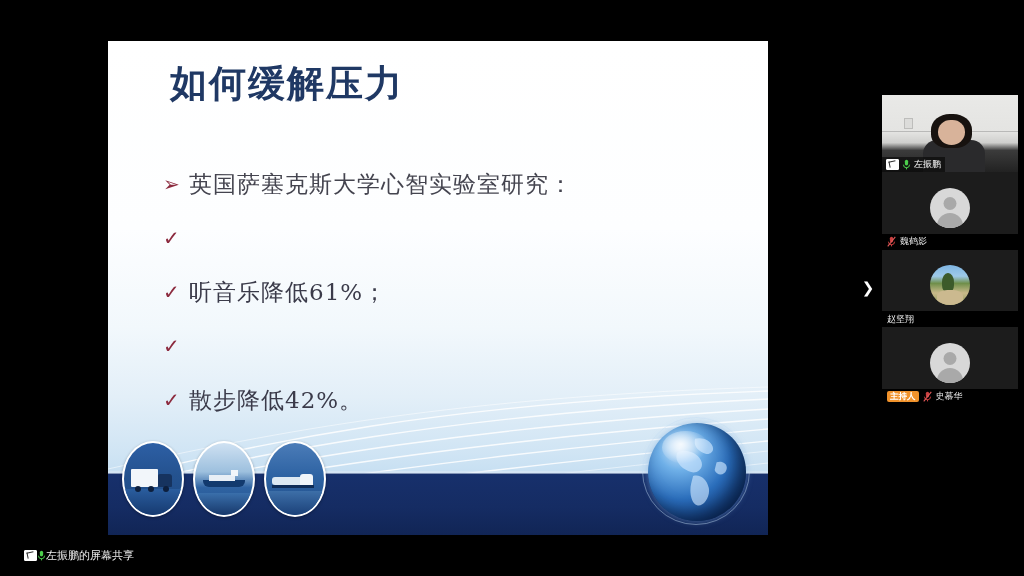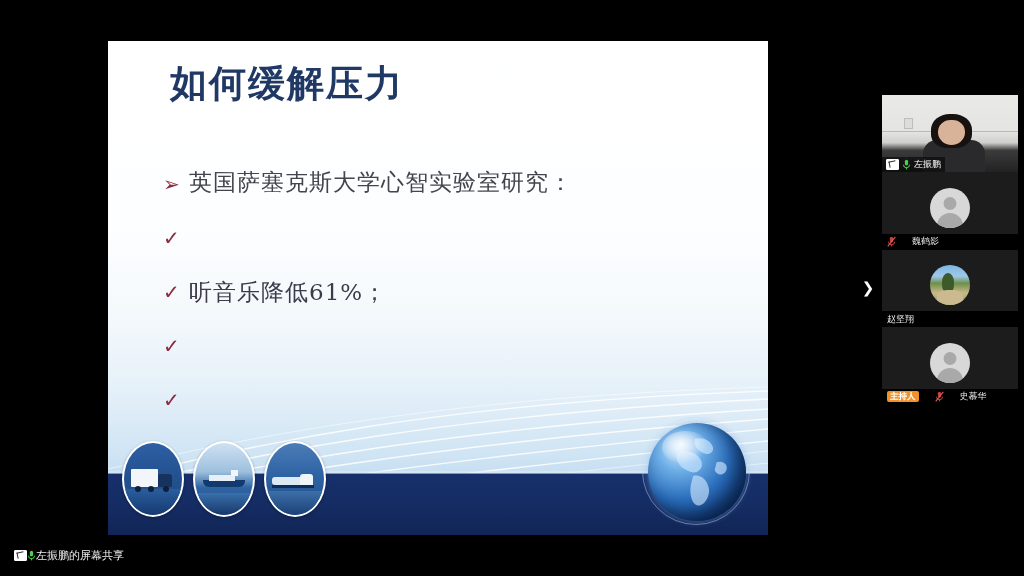--- a/index.html
+++ b/index.html
@@ -9,21 +9,21 @@
   
   .slide{position:absolute;left:108px;top:41px;width:660px;height:494px;overflow:hidden;
          background:linear-gradient(180deg,#ffffff 0%,#fdfeff 38%,#f2f8fc 58%,#e3eff8 72%,#cfe4f4 84%,#bcd9ef 92%);}
   .slide-title{position:absolute;left:62px;top:18px;font-family:"DejaVu Sans","Liberation Sans",sans-serif;
                font-size:37px;font-weight:700;color:#1f3864;letter-spacing:2px;white-space:nowrap;}
   .bullets{position:absolute;left:55px;top:128px;width:560px;}
   .bullet{display:flex;align-items:flex-start;margin-bottom:24px;}
   .bullet .mark{width:26px;flex:none;color:#8c2a3e;font-size:20px;line-height:30px;text-align:left;}
   .bullet .txt{font-family:"DejaVu Serif","Liberation Serif",serif;font-size:23px;line-height:30px;
                color:#3b3b4a;letter-spacing:1px;white-space:nowrap;}
-  .b-lead .txt{color:#44444f;font-family:Liberation Mono, monospace;}
+  .b-lead .txt{color:#44444f;}
 
   
   .deco{position:absolute;left:0;bottom:0;width:660px;height:150px;overflow:hidden;}
   .band{position:absolute;left:0;bottom:0;width:100%;height:62px;
         background:linear-gradient(180deg,#17306c 0%,#152c63 55%,#112555 100%);}
   .band:after{content:"";position:absolute;left:0;top:-2px;width:100%;height:3px;background:#dfeaf6;opacity:.55;}
   .curves{position:absolute;left:0;top:0;width:100%;height:120px;}
   .globe{position:absolute;right:22px;bottom:14px;width:98px;height:98px;border-radius:50%;
          background:
            radial-gradient(circle at 32% 26%, #cfe6fb 0%, #6fb0e8 22%, #2a6dbb 52%, #123a77 78%, #0a2550 100%);
@@ -58,21 +58,21 @@
   .cam-scene{position:absolute;inset:0;background:linear-gradient(180deg,#e9e9e7 0%,#e4e4e2 48%,#cfcfcd 62%,#3b3b3b 72%,#222 100%);}
   .cam-wallline{position:absolute;left:0;top:46%;width:100%;height:1px;background:rgba(150,150,150,.55);}
   .cam-socket{position:absolute;left:16%;top:30%;width:7px;height:9px;background:#dcdcda;border:1px solid #bdbdbb;}
   .cam-body{position:absolute;left:30%;top:58%;width:46%;height:46%;background:#2a2a2c;border-radius:14px 14px 0 0;}
   .cam-hair{position:absolute;left:36%;top:24%;width:30%;height:44%;background:#17120f;border-radius:46% 46% 40% 40%;}
   .cam-face{position:absolute;left:41%;top:32%;width:20%;height:33%;background:#d8b39a;border-radius:46% 46% 50% 50%;}
 
   .name-bar{position:absolute;left:0;bottom:0;height:15px;display:flex;align-items:center;gap:3px;
             padding:0 4px;color:#fff;font-size:9px;white-space:nowrap;}
   .name-bar.onvideo{background:rgba(0,0,0,.55);}
-  .row-bar{position:absolute;left:0;bottom:0;width:100%;height:16px;display:flex;align-items:center;gap:16px;
+  .row-bar{position:absolute;left:0;bottom:0;width:100%;height:16px;display:flex;align-items:center;gap:4px;
            padding:0 5px;color:#e9e9e9;font-size:9px;background:#000;box-sizing:border-box;white-space:nowrap;}
   .avatar{position:absolute;left:50%;top:46%;transform:translate(-50%,-50%);width:40px;height:40px;border-radius:50%;
           background:#d8d8d8;overflow:hidden;}
   .avatar .head{position:absolute;left:50%;top:22%;transform:translateX(-50%);width:13px;height:13px;border-radius:50%;background:#a9a9a9;}
   .avatar .body{position:absolute;left:50%;bottom:0;transform:translateX(-50%);width:26px;height:15px;border-radius:13px 13px 0 0;background:#a9a9a9;}
   .avatar.photo1{background:linear-gradient(180deg,#7fb6e3 0%,#9ec9e8 28%,#6f8f4a 46%,#c9b98a 70%,#8a9a5b 100%);}
   .avatar.photo1 .tree{position:absolute;left:30%;top:18%;width:30%;height:48%;background:#3c5a2a;border-radius:48% 48% 36% 36%;}
   .avatar.photo1 .path{position:absolute;left:18%;bottom:0;width:64%;height:38%;background:#cbb98f;border-radius:40% 40% 0 0;}
   .avatar.photo2{background:linear-gradient(180deg,#f0dcc8 0%,#e6c8ab 45%,#d7b191 100%);}
   .avatar.photo2 .hair{position:absolute;left:14%;top:4%;width:72%;height:62%;background:#7a4a2c;border-radius:50% 50% 38% 38%;}
@@ -84,21 +84,21 @@
   .share-ic{width:11px;height:9px;flex:none;border:1px solid #fff;background:#fff;position:relative;border-radius:1px;}
   .share-ic:after{content:"";position:absolute;left:2px;top:1px;width:6px;height:5px;border:1px solid #2f2f2f;border-right:none;border-bottom:none;transform:rotate(-12deg);}
   .host-badge{background:#f0922b;color:#fff;font-size:8.5px;padding:1.5px 3px;border-radius:2px;font-weight:700;line-height:1;}
   .chev-down{margin-left:14px;color:#dcdcdc;font-size:11px;line-height:1;}
 
   .collapse{position:absolute;left:860px;top:278px;width:16px;height:20px;display:flex;align-items:center;
             justify-content:center;color:#fff;font-size:15px;}
 
   
   .statusbar{position:absolute;left:0;bottom:0;width:1024px;height:26px;background:#000;display:flex;
-             align-items:center;padding-left:14px;box-sizing:border-box;}
+             align-items:center;padding-left:24px;box-sizing:border-box;}
   .statusbar .label{color:#f0f0f0;font-size:11px;white-space:nowrap;}
 </style>
 </head>
 <body>
 
 <div id="app">
 
   <div class="slide">
     <div class="slide-title">如何缓解压力</div>
 
@@ -112,20 +112,21 @@
       </div>
       <div class="bullet">
         <span class="mark">✓</span>
         <span class="txt">听音乐降低61%；</span>
       </div>
       <div class="bullet">
         <span class="mark">✓</span>
       </div>
       <div class="bullet">
         <span class="mark">✓</span>
+        <span class="txt">散步降低42%。</span>
       </div>
     </div>
 
     <div class="deco">
       <svg class="curves" viewBox="0 0 660 120" preserveAspectRatio="none">
         <g fill="none" stroke="#ffffff" stroke-width="1.4" opacity="0.85">
           <path d="M0,96 C150,58 330,18 660,6"></path>
           <path d="M0,103 C150,70 330,30 660,14"></path>
           <path d="M0,110 C150,82 330,44 660,24"></path>
           <path d="M0,116 C150,94 330,58 660,34"></path>

